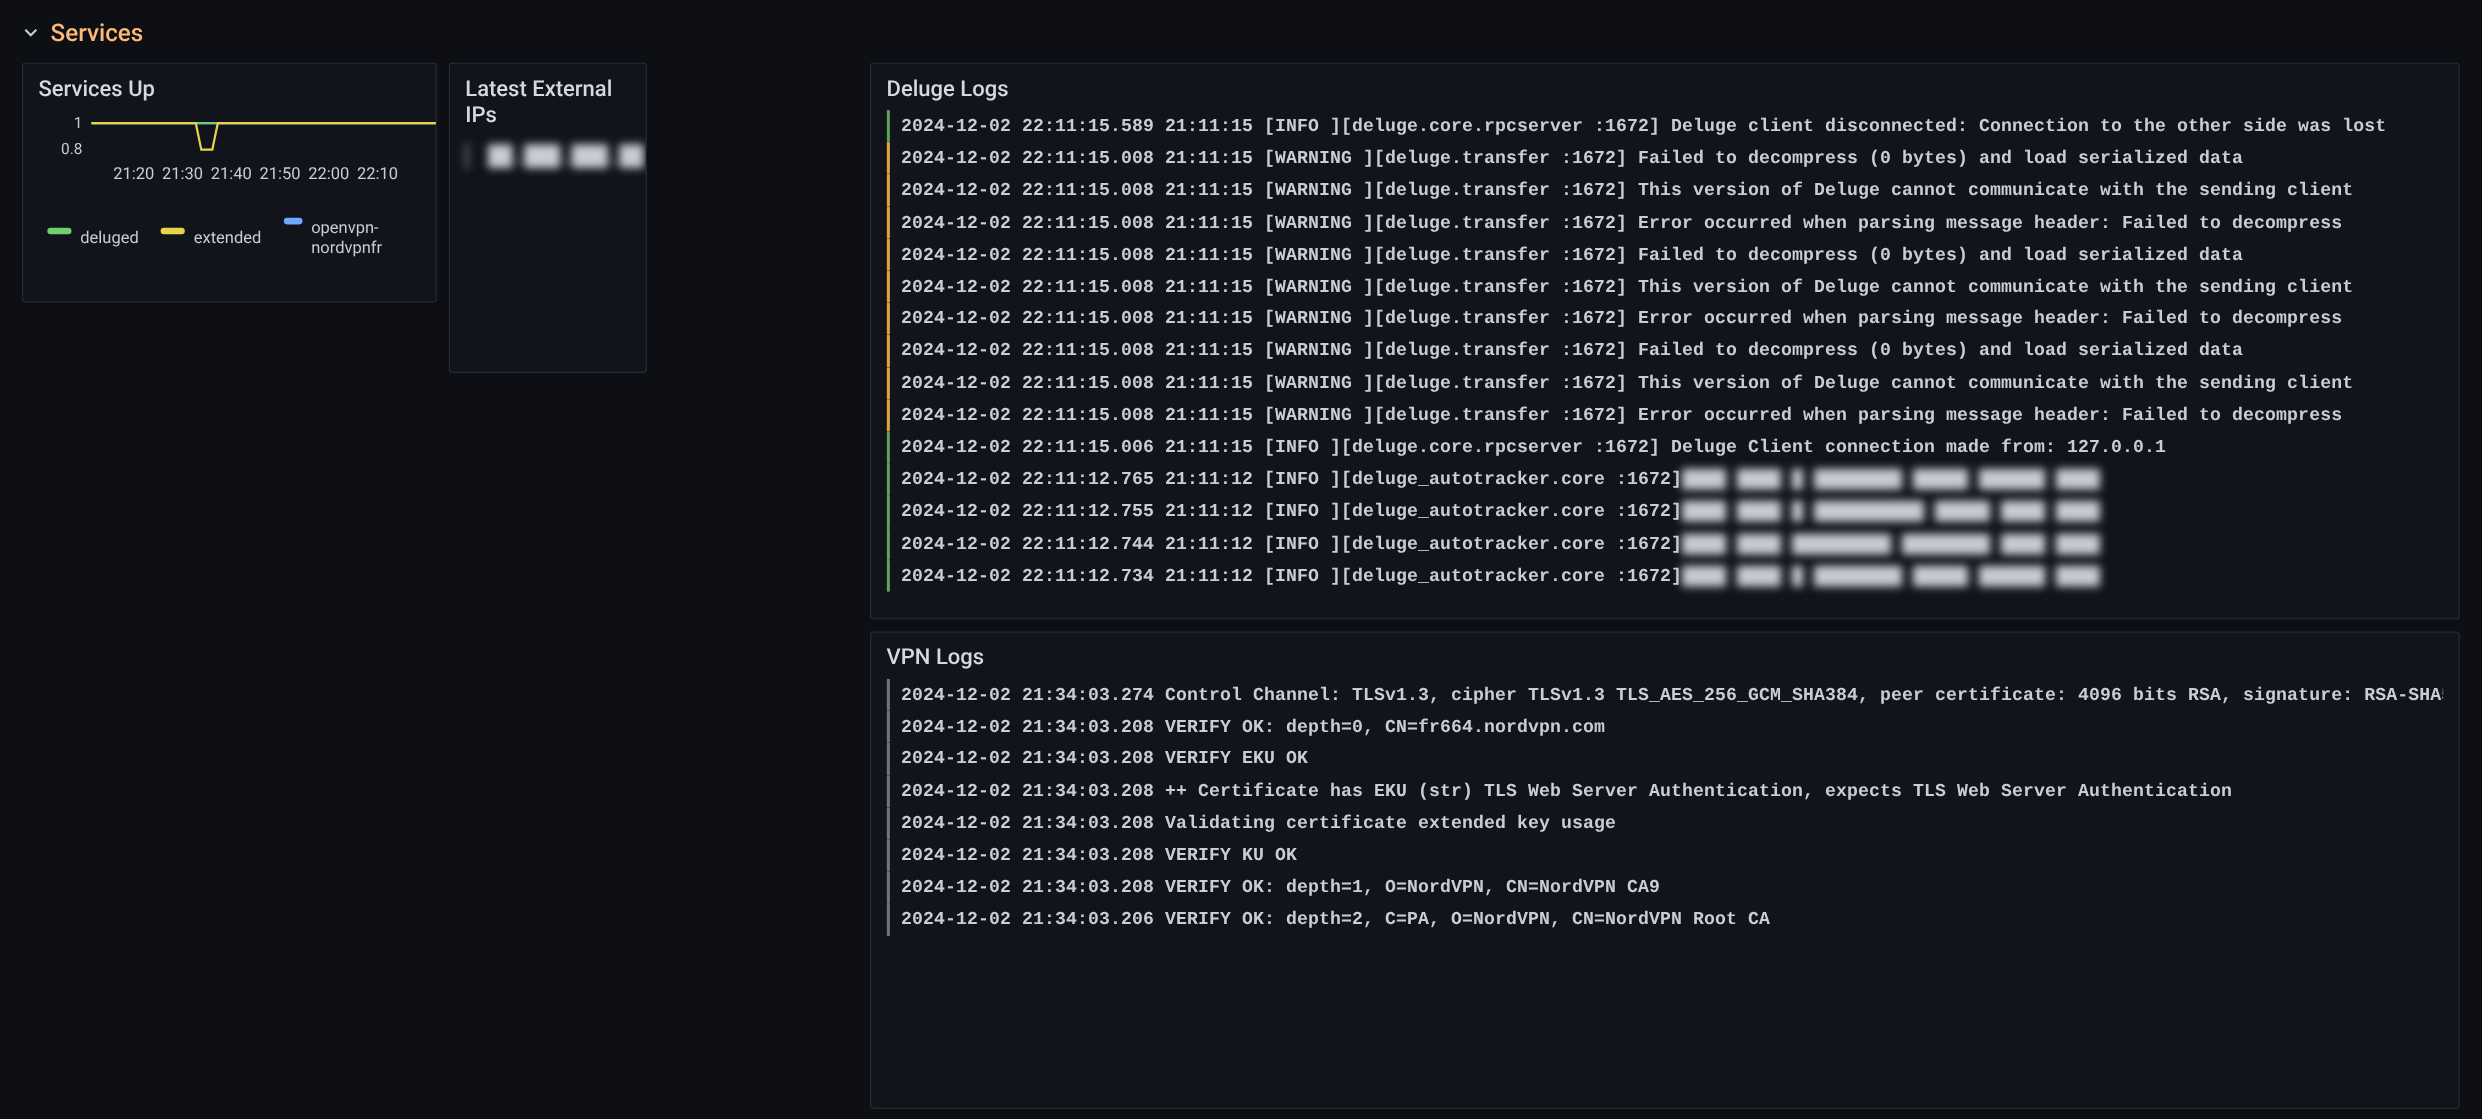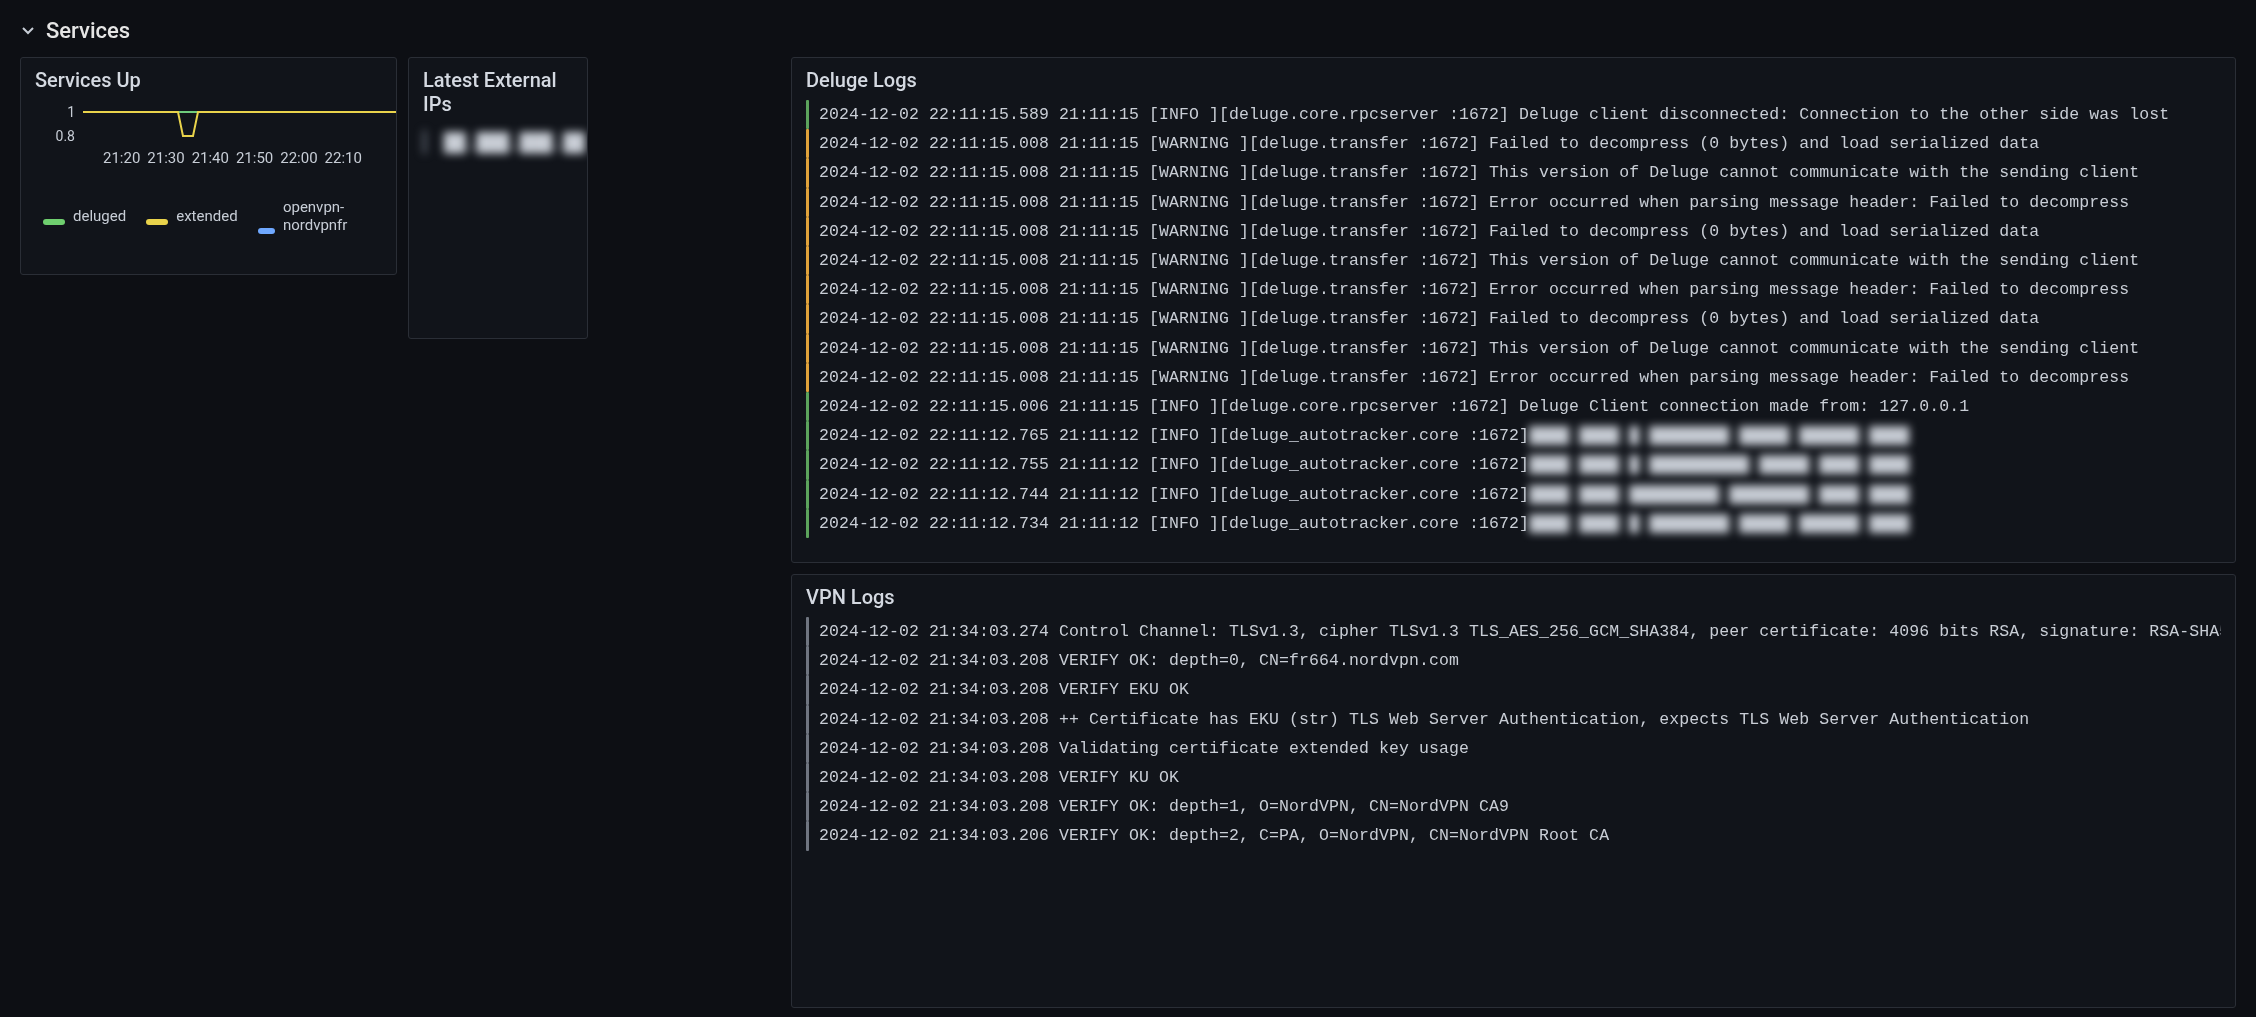--- a/index.html
+++ b/index.html
@@ -13,21 +13,21 @@
     overflow: hidden;
     padding: 8px 20px;
   }
   .section-header {
     display: flex;
     align-items: center;
     gap: 10px;
     padding: 10px 0 14px 0;
     font-size: 22px;
     font-weight: 500;
-    color: #e5e5e5;
+    color: #fdba74;
     cursor: pointer;
   }
   .section-header svg { width: 16px; height: 16px; }
   .grid {
     display: grid;
     grid-template-columns: 760px 1fr;
     grid-template-rows: auto 1fr;
     gap: 11px;
     height: calc(100% - 50px);
   }
@@ -75,30 +75,31 @@
   }
   .legend {
     display:flex; gap:20px; align-items:center;
     padding: 4px 0 2px 8px;
     font-size:15px;
     color:#c7cdd6;
   }
   .legend span.swatch {
     display:inline-block; width:22px; height:6px; border-radius:3px; margin-right:8px; vertical-align:middle;
   }
-  .legend-item { display:flex; align-items:flex-end; }
+  .legend-item { display:flex; align-items:flex-start; }
   .log-body {
     flex:1;
     overflow:hidden;
     font-family: "SFMono-Regular", Consolas, "Liberation Mono", Menlo, monospace;
     font-size: 16.5px;
     line-height: 1.77;
     white-space: nowrap;
     color:#c9ced6;
     letter-spacing: 0.1px;
+    font-weight: bold;
   }
   .log-line {
     display:flex;
     align-items:center;
   }
   .bar {
     width:3px; flex-shrink:0;
     align-self:stretch;
     margin-right:10px;
     border-radius:1px;

